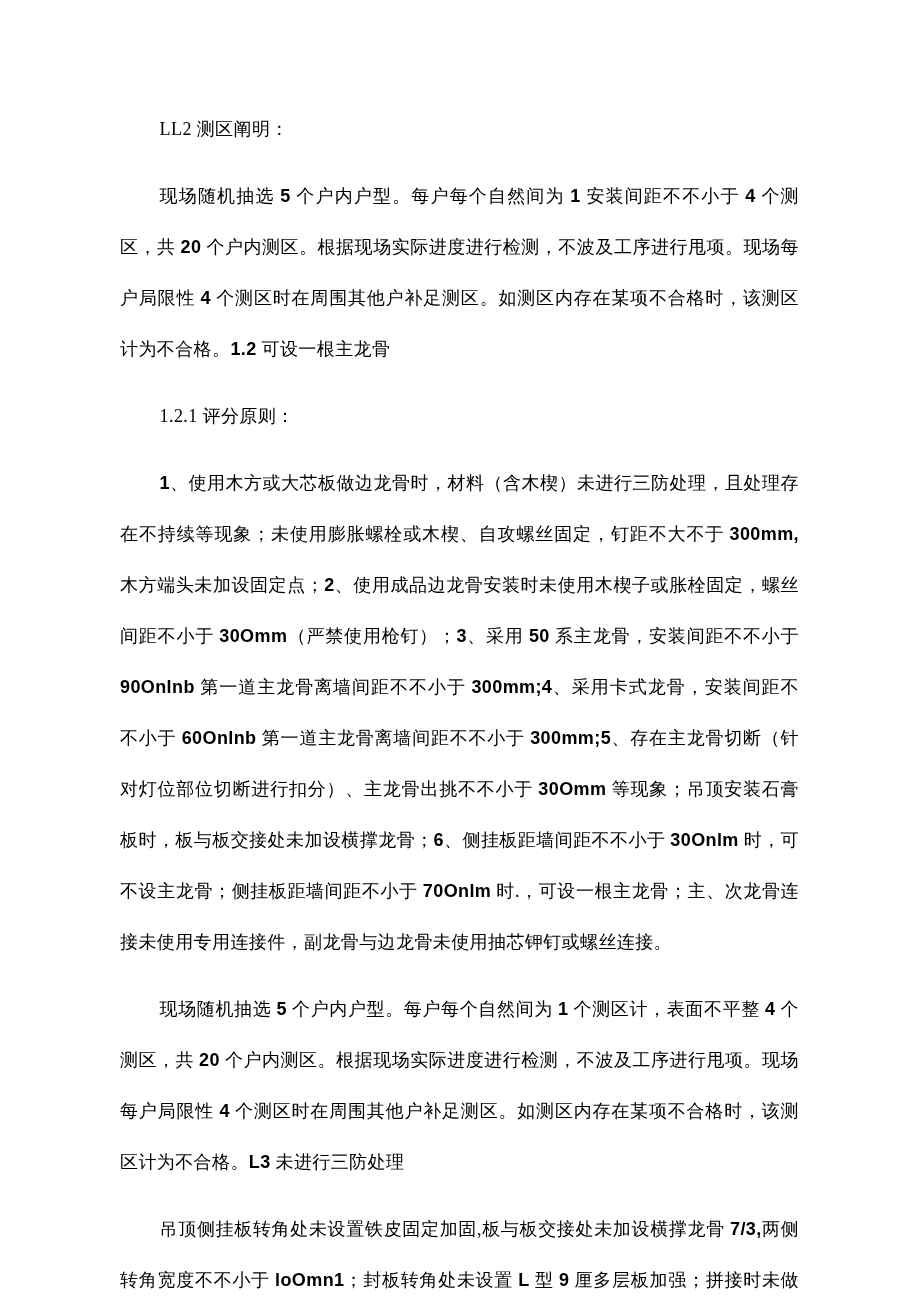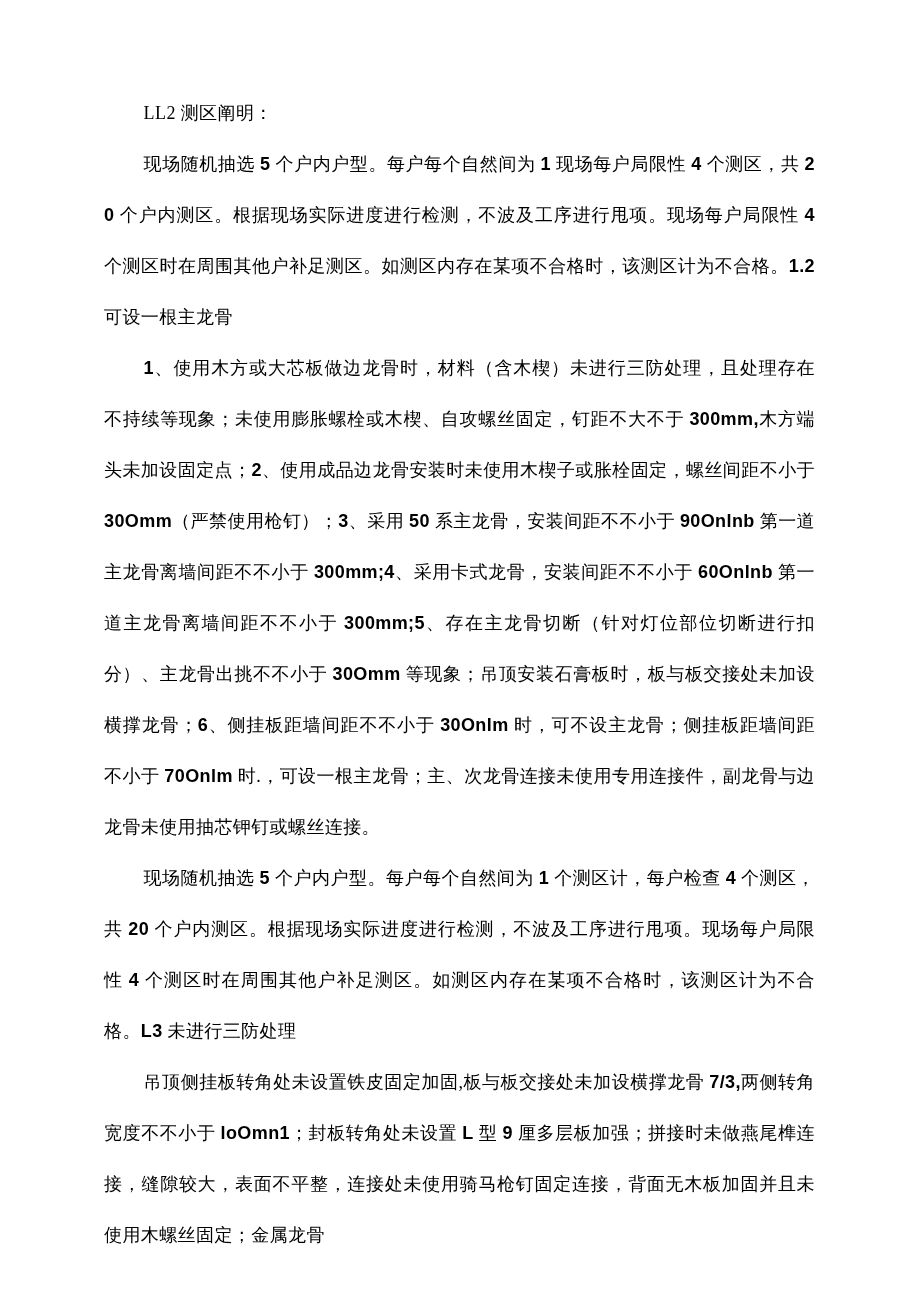--- a/index.html
+++ b/index.html
@@ -15,37 +15,38 @@
     background: #ffffff;
     color: #000000;
     padding: 88px 105px 0 104px;
     font-family: "Liberation Serif", "DejaVu Serif", serif;
     overflow: hidden;
   }
   .doc-body {
     width: 100%;
   }
   .para {
-    margin: 0;
+    margin: 16px;
     font-size: 18px;
     line-height: 51px;
     text-align: justify;
     text-indent: 2.2em;
     letter-spacing: 0.4px;
     word-break: break-all;
   }
   .para b {
     font-family: "Liberation Sans", "DejaVu Sans", sans-serif;
     font-weight: 700;
   }
 </style>
 </head>
 <body>
 
 <div class="page">
   <div class="doc-body">
       <p class="para"><span>LL2 测区阐明：</span></p>
-      <p class="para"><span>现场随机抽选 </span><b>5</b><span> 个户内户型。每户每个自然间为 </span><b>1</b><span> 现场每户局限性 </span><b>4</b><span> 个测区，共 </span><b>20</b><span> 个户内测区。根据现场实际进度进行检测，不波及工序进行甩项。现场每户局限性 </span><b>4</b><span> 个测区时在周围其他户补足测区。如测区内存在某项不合格时，该测区计为不合格。</span><b>1.2</b><span> 可设一根主龙骨</span></p>
+      <p class="para"><span>现场随机抽选 </span><b>5</b><span> 个户内户型。每户每个自然间为 </span><b>1</b><span> 安装间距不不小于 </span><b>4</b><span> 个测区，共 </span><b>20</b><span> 个户内测区。根据现场实际进度进行检测，不波及工序进行甩项。现场每户局限性 </span><b>4</b><span> 个测区时在周围其他户补足测区。如测区内存在某项不合格时，该测区计为不合格。</span><b>1.2</b><span> 可设一根主龙骨</span></p>
+      <p class="para"><span>1.2.1 评分原则：</span></p>
       <p class="para"><b>1</b><span>、使用木方或大芯板做边龙骨时，材料（含木楔）未进行三防处理，且处理存在不持续等现象；未使用膨胀螺栓或木楔、自攻螺丝固定，钉距不大不于 </span><b>300mm,</b><span>木方端头未加设固定点；</span><b>2</b><span>、使用成品边龙骨安装时未使用木楔子或胀栓固定，螺丝间距不小于 </span><b>30Omm</b><span>（严禁使用枪钉）；</span><b>3</b><span>、采用 </span><b>50</b><span> 系主龙骨，安装间距不不小于 </span><b>90Onlnb</b><span> 第一道主龙骨离墙间距不不小于 </span><b>300mm;4</b><span>、采用卡式龙骨，安装间距不不小于 </span><b>60Onlnb</b><span> 第一道主龙骨离墙间距不不小于 </span><b>300mm;5</b><span>、存在主龙骨切断（针对灯位部位切断进行扣分）、主龙骨出挑不不小于 </span><b>30Omm</b><span> 等现象；吊顶安装石膏板时，板与板交接处未加设横撑龙骨；</span><b>6</b><span>、侧挂板距墙间距不不小于 </span><b>30Onlm</b><span> 时，可不设主龙骨；侧挂板距墙间距不小于 </span><b>70Onlm</b><span> 时.，可设一根主龙骨；主、次龙骨连接未使用专用连接件，副龙骨与边龙骨未使用抽芯钾钉或螺丝连接。</span></p>
-      <p class="para"><span>现场随机抽选 </span><b>5</b><span> 个户内户型。每户每个自然间为 </span><b>1</b><span> 个测区计，每户检查 </span><b>4</b><span> 个测区，共 </span><b>20</b><span> 个户内测区。根据现场实际进度进行检测，不波及工序进行甩项。现场每户局限性 </span><b>4</b><span> 个测区时在周围其他户补足测区。如测区内存在某项不合格时，该测区计为不合格。</span><b>L3</b><span> 未进行三防处理</span></p>
+      <p class="para"><span>现场随机抽选 </span><b>5</b><span> 个户内户型。每户每个自然间为 </span><b>1</b><span> 个测区计，表面不平整 </span><b>4</b><span> 个测区，共 </span><b>20</b><span> 个户内测区。根据现场实际进度进行检测，不波及工序进行甩项。现场每户局限性 </span><b>4</b><span> 个测区时在周围其他户补足测区。如测区内存在某项不合格时，该测区计为不合格。</span><b>L3</b><span> 未进行三防处理</span></p>
       <p class="para"><span>吊顶侧挂板转角处未设置铁皮固定加固,板与板交接处未加设横撑龙骨 </span><b>7/3,</b><span>两侧转角宽度不不小于 </span><b>loOmn1</b><span>；封板转角处未设置 </span><b>L</b><span> 型 </span><b>9</b><span> 厘多层板加强；拼接时未做燕尾榫连接，缝隙较大，表面不平整，连接处未使用骑马枪钉固定连接，背面无木板加固并且未使用木螺丝固定；金属龙骨</span></p>
     </div>
 </div>
 
 </body></html>

